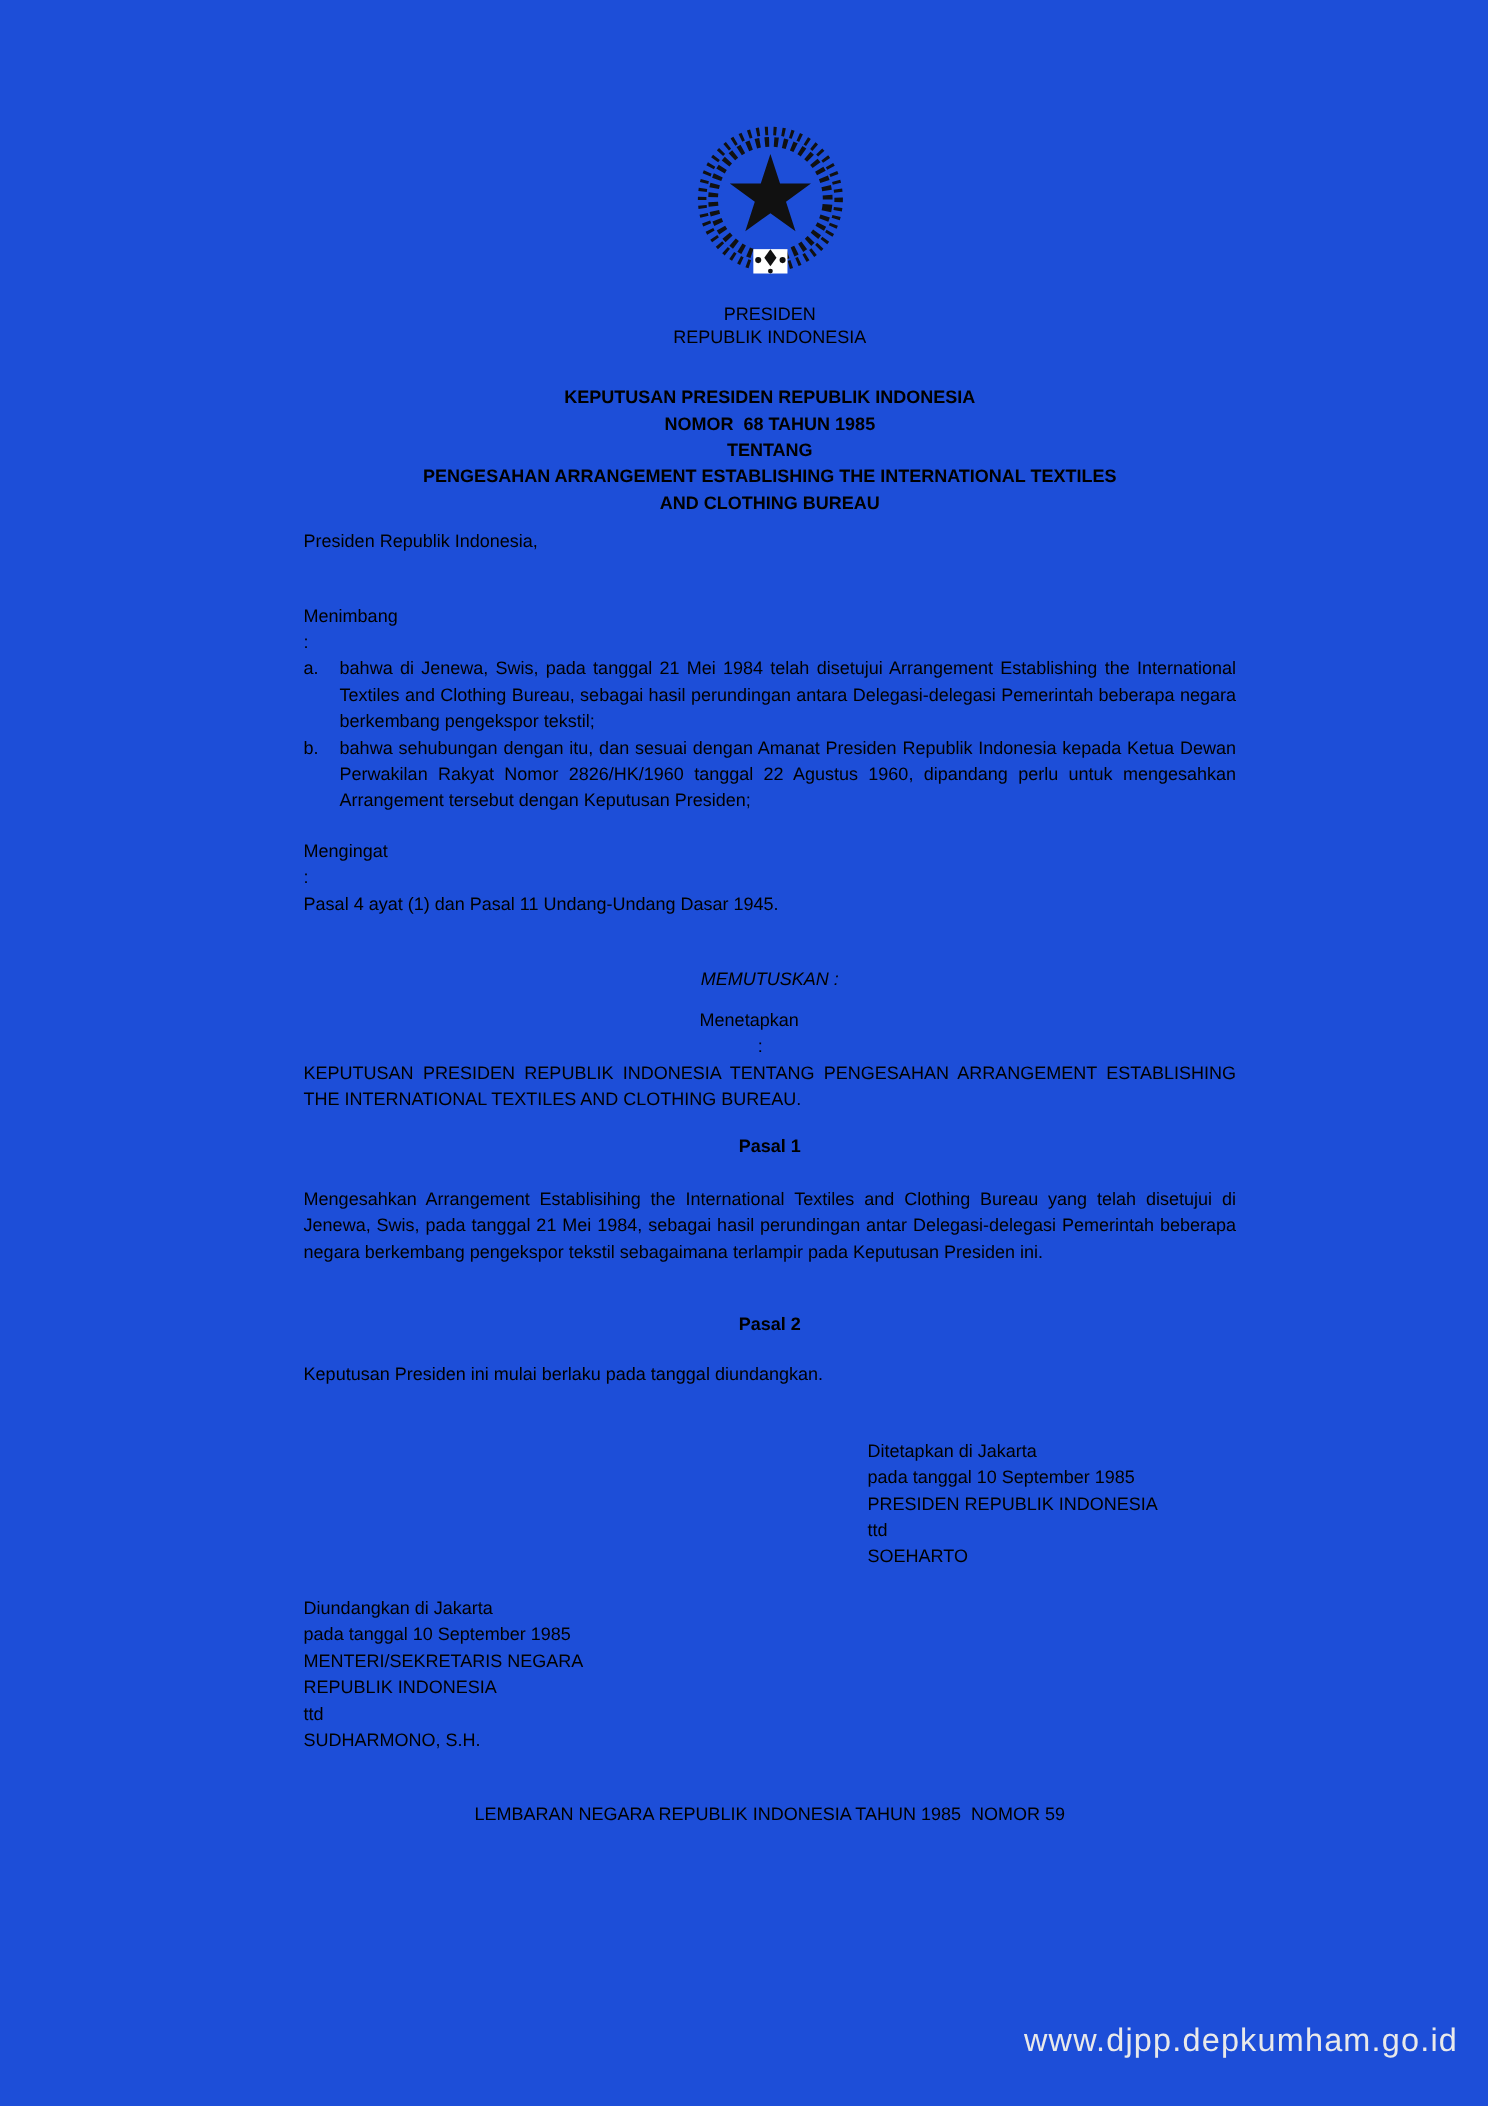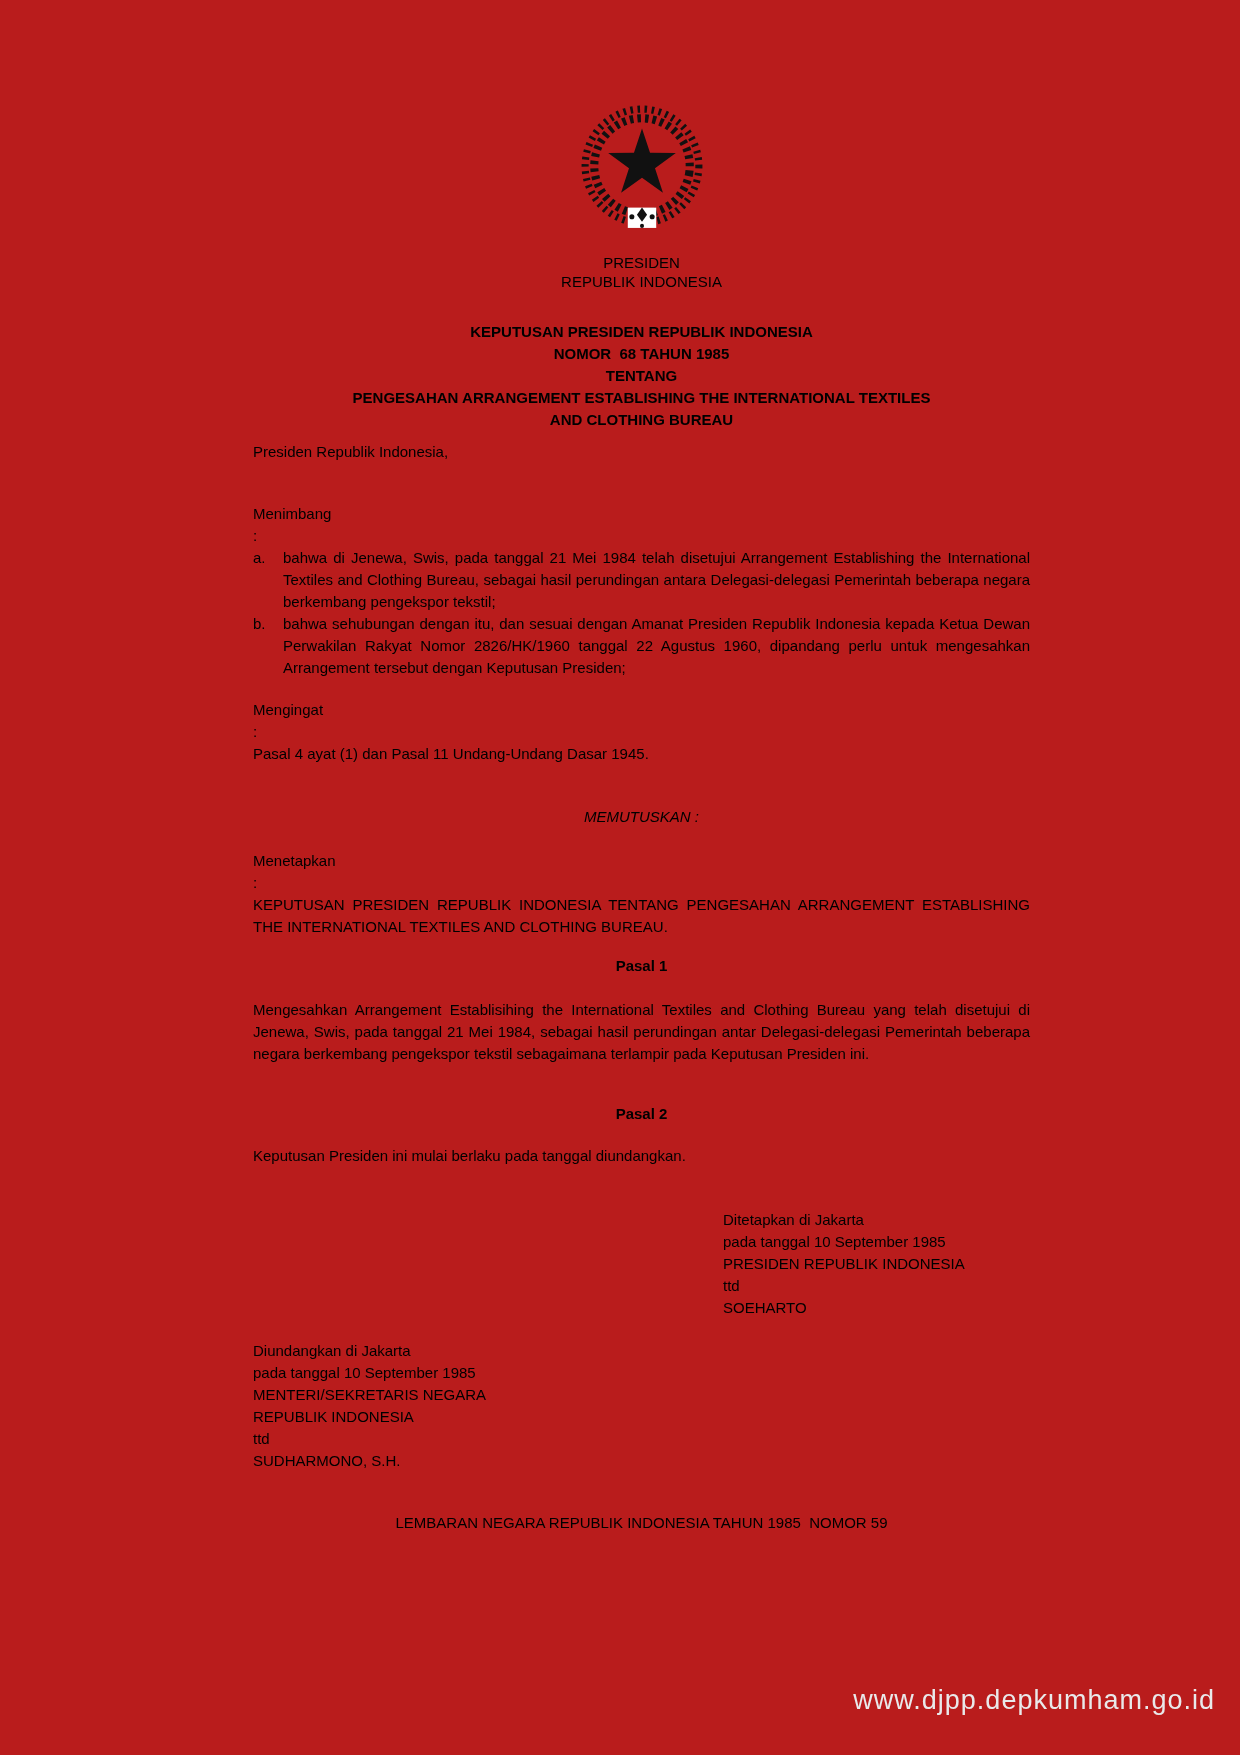--- a/index.html
+++ b/index.html
@@ -2,41 +2,41 @@
 <html><head>
 <meta charset="utf-8">
 <style>
   html, body { margin: 0; padding: 0; }
   body {
     width: 1240px; height: 1755px;
     background: #ffffff;
     font-family: "Liberation Sans", sans-serif;
     color: #000000;
   }
-  .page { position: relative; width: 1240px; height: 1755px; overflow: hidden; background:#b91c1c; }
+  .page { position: relative; width: 1240px; height: 1755px; overflow: hidden; background:#1d4ed8; }
   .doc { position: absolute; left: 253px; top: 0; width: 777px; font-size: 15px; line-height: 22px; }
 
   .emblem { margin-top: 103px; text-align: center; height: 130px; }
   .org { margin-top: 20px; text-align: center; font-size: 15px; line-height: 19px; }
   .title { margin-top: 30px; text-align: center; font-weight: bold; line-height: 22px; }
   .salutation { margin-top: 10px; font-weight: normal; }
 
   .row { display: flex; flex-direction: column; }
   .row .lbl { width: 117px; flex: none; }
   .row .col { width: 20px; flex: none; }
   .row .cnt { flex: 1; }
   .sub { display: flex; }
   .sub .mk { width: 30px; flex: none; }
   .sub .tx { flex: 1; }
   .just { text-align: justify; }
 
   .clause-first { margin-top: 40px; }
   .mengingat { margin-top: 20px; }
   .memutuskan { margin-top: 41px; text-align: center; font-style: italic; }
-  .menetapkan { margin-top: 22px; }
+  .menetapkan { margin-top: 12px; align-items: center; }
 
   .pasal { text-align: center; font-weight: bold; }
   .pasal-1 { margin-top: 17px; }
   .pasal-2 { margin-top: 38px; }
   .para { }
   .para-1 { margin-top: 22px; }
   .para-2a { margin-top: 20px; }
   .para-2b { margin-top: 21px; }
 
   .sig-right { margin-top: 42px; margin-left: 470px; }

